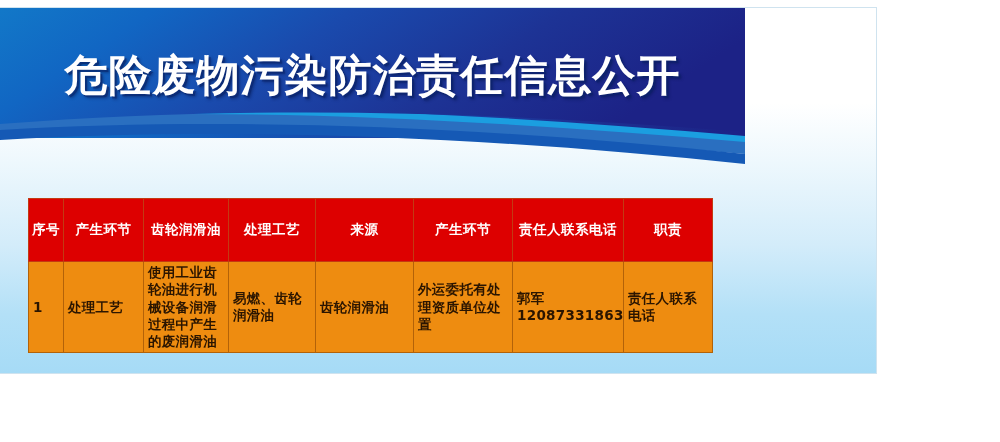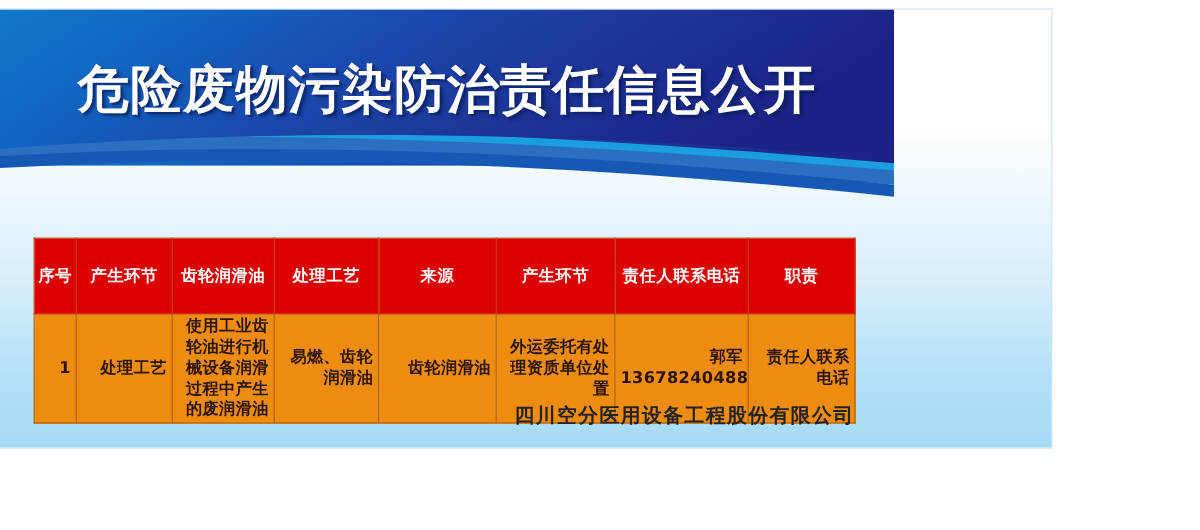--- a/index.html
+++ b/index.html
@@ -99,21 +99,21 @@
     white-space: nowrap;
   }
   #info-table td {
     background: #ee8c10;
     color: #2b1500;
     font-size: 13.5px;
     font-weight: bold;
     height: 72px;
     padding: 2px 4px;
     border: 1px solid #b36208;
-    text-align: right;
+    text-align: left;
     vertical-align: middle;
     line-height: 1.28;
     letter-spacing: .3px;
   }
   td.wrap-narrow { line-height: 1.22; letter-spacing: 0; }
   td.numcell { font-family: "DejaVu Sans", "Liberation Sans", sans-serif; }
   .phone { display: block; white-space: nowrap; font-size: 13.5px; }
 
   
   col.c0 { width: 35px; }
@@ -198,22 +198,21 @@
     <tbody>
       <tr>
         <td class="numcell">1</td>
         <td>处理工艺</td>
         <td class="wrap-narrow">使用工业齿轮油进行机械设备润滑过程中产生的废润滑油</td>
         <td>易燃、齿轮润滑油</td>
         <td>齿轮润滑油</td>
         <td class="wrap-narrow">外运委托有处理资质单位处置</td>
         <td>
           <span>郭军</span>
-          <span class="phone">13678240488</span>
+          <span class="phone">12087331863</span>
         </td>
         <td>责任人联系电话</td>
       </tr>
     </tbody>
   </table>
 
-  <div id="company">四川空分医用设备工程股份有限公司</div>
 
 </div>
 
 </body></html>

